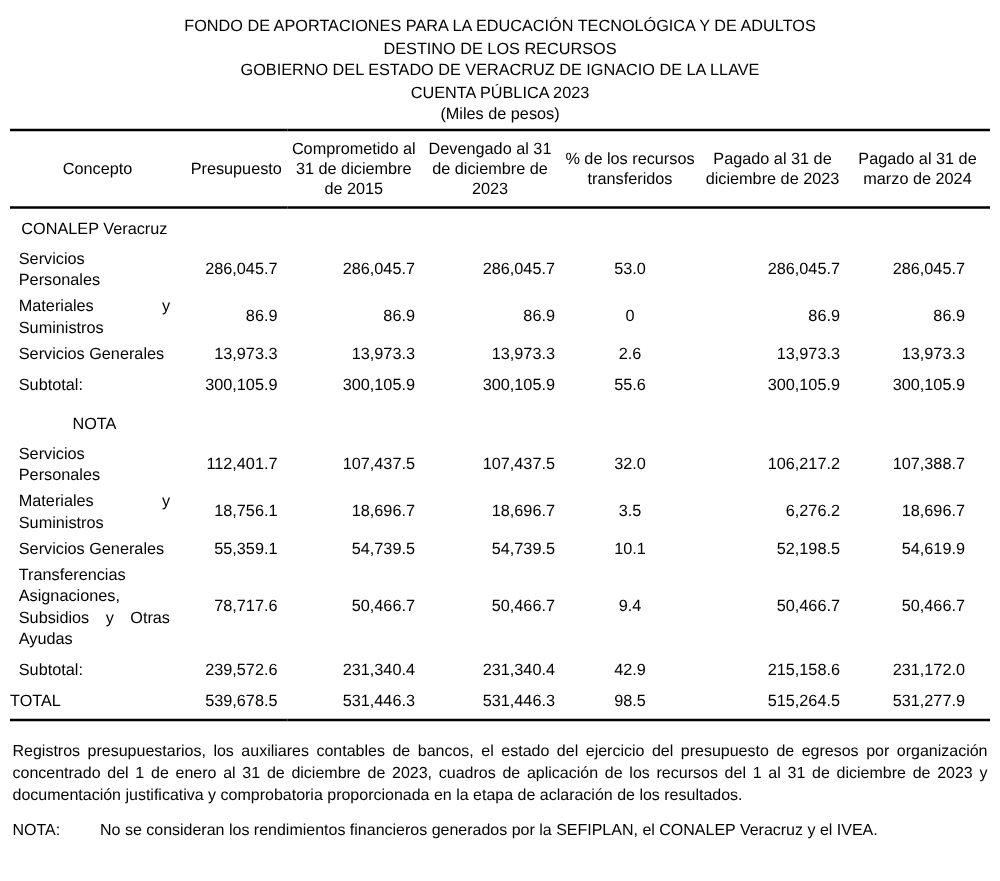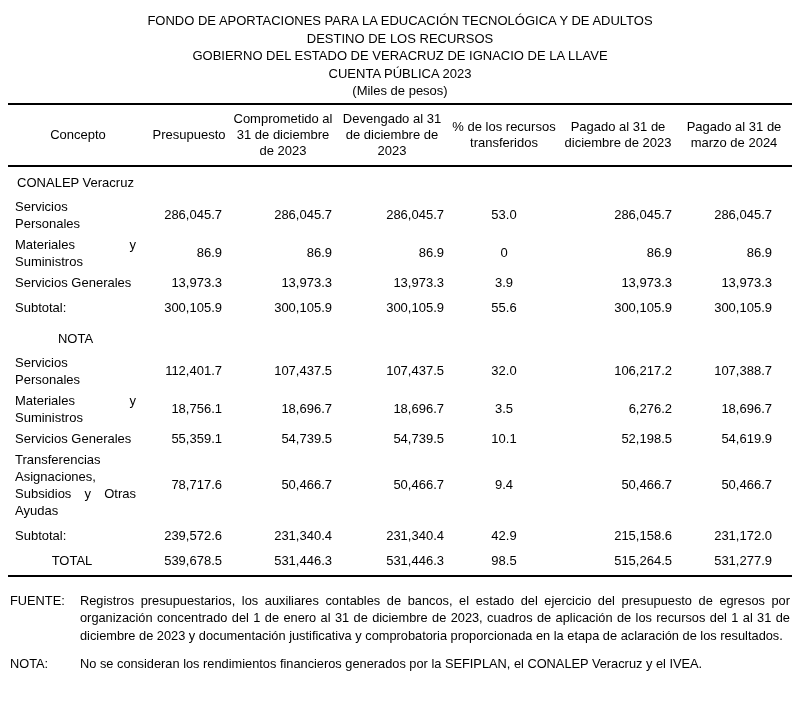--- a/index.html
+++ b/index.html
@@ -35,21 +35,21 @@
   td.p3 { padding-right:4px; }
   td.p4 { padding-right:4px; }
   td.pct { text-align:center; }
   td.p6 { padding-right:4px; }
   td.p7 { padding-right:20px; }
 
   tr.section td { padding-top:7px; padding-bottom:5px; white-space:nowrap; text-align:center; }
   tr.data td { padding-top:2px; padding-bottom:2px; }
   tr.subtotal td { padding-top:6px; padding-bottom:7px; }
   tr.total td { padding-top:1px; padding-bottom:6px; }
-  tr.total td.c1 { text-align:center; padding-left:0; padding-right:12px; }
+  tr.total td.c1 { padding-left:0; padding-right:12px; }
 
   
   .footnotes { margin:15px 8px 0 10px; font-size:12.8px; }
   .footnote { display:flex; margin-bottom:11px; }
   .fn-label { flex:none; width:70px; line-height:17.5px; }
   .fn-text { flex:1; text-align:justify; line-height:17.5px; padding-right:2px; }
 </style>
 </head>
 <body>
 
@@ -70,21 +70,21 @@
         <col style="width:106px">
       <col style="width:112px">
         <col style="width:112px">
         <col style="width:116px">
       <col style="width:116px">
     </colgroup>
     <thead>
       <tr>
         <th>Concepto</th>
         <th>Presupuesto</th>
-        <th>Comprometido al 31 de diciembre de 2023</th>
+        <th>Comprometido al 31 de diciembre de 2015</th>
         <th>Devengado al 31 de diciembre de 2023</th>
         <th>% de los recursos transferidos</th>
         <th>Pagado al 31 de diciembre de 2023</th>
         <th>Pagado al 31 de marzo de 2024</th>
       </tr>
     </thead>
     <tbody>
 
       <tr class="section">
         <td class="c1">CONALEP Veracruz</td>
@@ -114,21 +114,21 @@
         <td class="pct">0</td>
         <td class="num p6">86.9</td>
         <td class="num p7">86.9</td>
       </tr>
 
       <tr class="data">
         <td class="c1">Servicios Generales</td>
         <td class="num p2">13,973.3</td>
         <td class="num p3">13,973.3</td>
         <td class="num p4">13,973.3</td>
-        <td class="pct">3.9</td>
+        <td class="pct">2.6</td>
         <td class="num p6">13,973.3</td>
         <td class="num p7">13,973.3</td>
       </tr>
 
       <tr class="subtotal">
         <td class="c1">Subtotal:</td>
         <td class="num p2">300,105.9</td>
         <td class="num p3">300,105.9</td>
         <td class="num p4">300,105.9</td>
         <td class="pct">55.6</td>
@@ -204,21 +204,20 @@
         <td class="pct">98.5</td>
         <td class="num p6">515,264.5</td>
         <td class="num p7">531,277.9</td>
       </tr>
 
     </tbody>
   </table>
 
   <div class="footnotes">
     <div class="footnote">
-      <span class="fn-label">FUENTE:</span>
       <span class="fn-text">Registros presupuestarios, los auxiliares contables de bancos, el estado del ejercicio del presupuesto de egresos por organización concentrado del 1 de enero al 31 de diciembre de 2023, cuadros de aplicación de los recursos del 1 al 31 de diciembre de 2023 y documentación justificativa y comprobatoria proporcionada en la etapa de aclaración de los resultados.</span>
     </div>
     <div class="footnote">
       <span class="fn-label">NOTA:</span>
       <span class="fn-text">No se consideran los rendimientos financieros generados por la SEFIPLAN, el CONALEP Veracruz y el IVEA.</span>
     </div>
   </div>
 
 </div>
 

